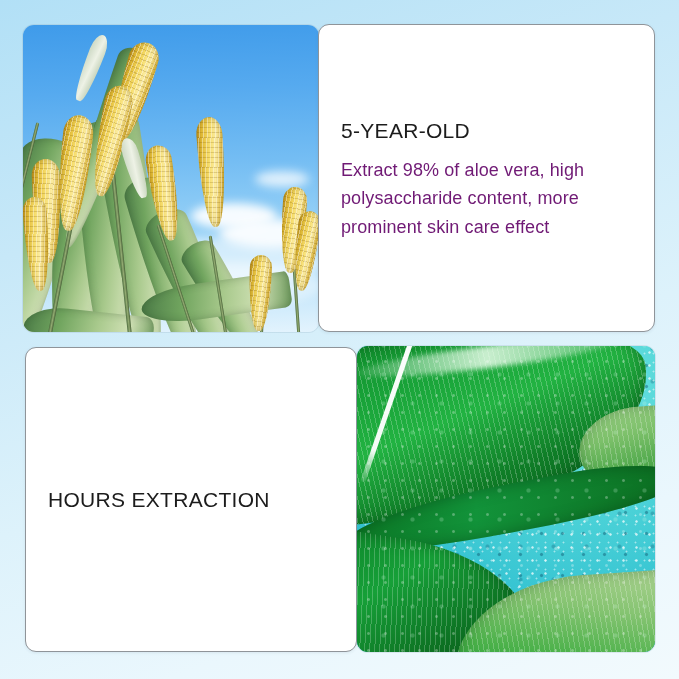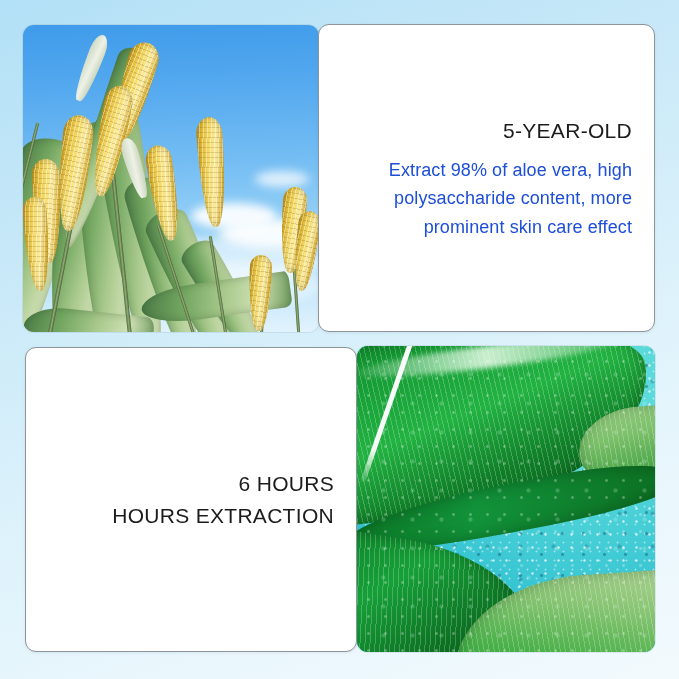--- a/index.html
+++ b/index.html
@@ -30,21 +30,20 @@
   }
   .photo-card {
     border-radius: 11px;
     box-shadow: 0 0 0 1px rgba(120,150,170,0.18);
   }
   .text-card {
     background: #ffffff;
     border: 1px solid #8f9499;
     border-radius: 11px;
     box-shadow: 0 1px 3px rgba(60,90,110,0.10);
-    text-align: right;
   }
 
   
   #photo-aloe-plants {
     left: 23px;  top: 25px;  width: 296px; height: 307px;
   }
   #card-aloe-vera {
     left: 318px; top: 24px;  width: 337px; height: 308px;
   }
   #card-extraction {
@@ -66,21 +65,21 @@
     font-size: 21px;
     font-weight: 500;
     letter-spacing: 0.3px;
     color: #1c1c1c;
     line-height: 1.52;
     white-space: nowrap;
   }
   .body-text {
     font-size: 18px;
     font-weight: 300;
-    color: #1d4ed8;
+    color: #701a75;
     line-height: 1.58;
     margin-top: 9px;
     letter-spacing: 0.1px;
   }
 
   
   .sky {
     position: absolute; inset: 0;
     background: linear-gradient(178deg, #3f9bea 0%, #56aaef 22%, #74bdf3 45%, #9ad3f7 68%, #c3e6fb 86%, #e3f3fd 100%);
   }
@@ -264,21 +263,20 @@
 
   <div class="card text-card" id="card-aloe-vera">
     <div class="card-body">
       <div class="heading-line">5-YEAR-OLD</div>
       <div class="body-text">Extract 98% of aloe vera, high polysaccharide content, more prominent skin care effect</div>
     </div>
   </div>
 
   <div class="card text-card" id="card-extraction">
     <div class="card-body">
-      <div class="heading-line">6 HOURS</div>
       <div class="heading-line">HOURS EXTRACTION</div>
     </div>
   </div>
 
   <div class="card photo-card" id="photo-aloe-gel">
     <div class="gelbase"></div>
     <div class="droplets"></div>
 
     <div class="gel-leaf gl-top">
       <div class="leaf-ribs"></div>

